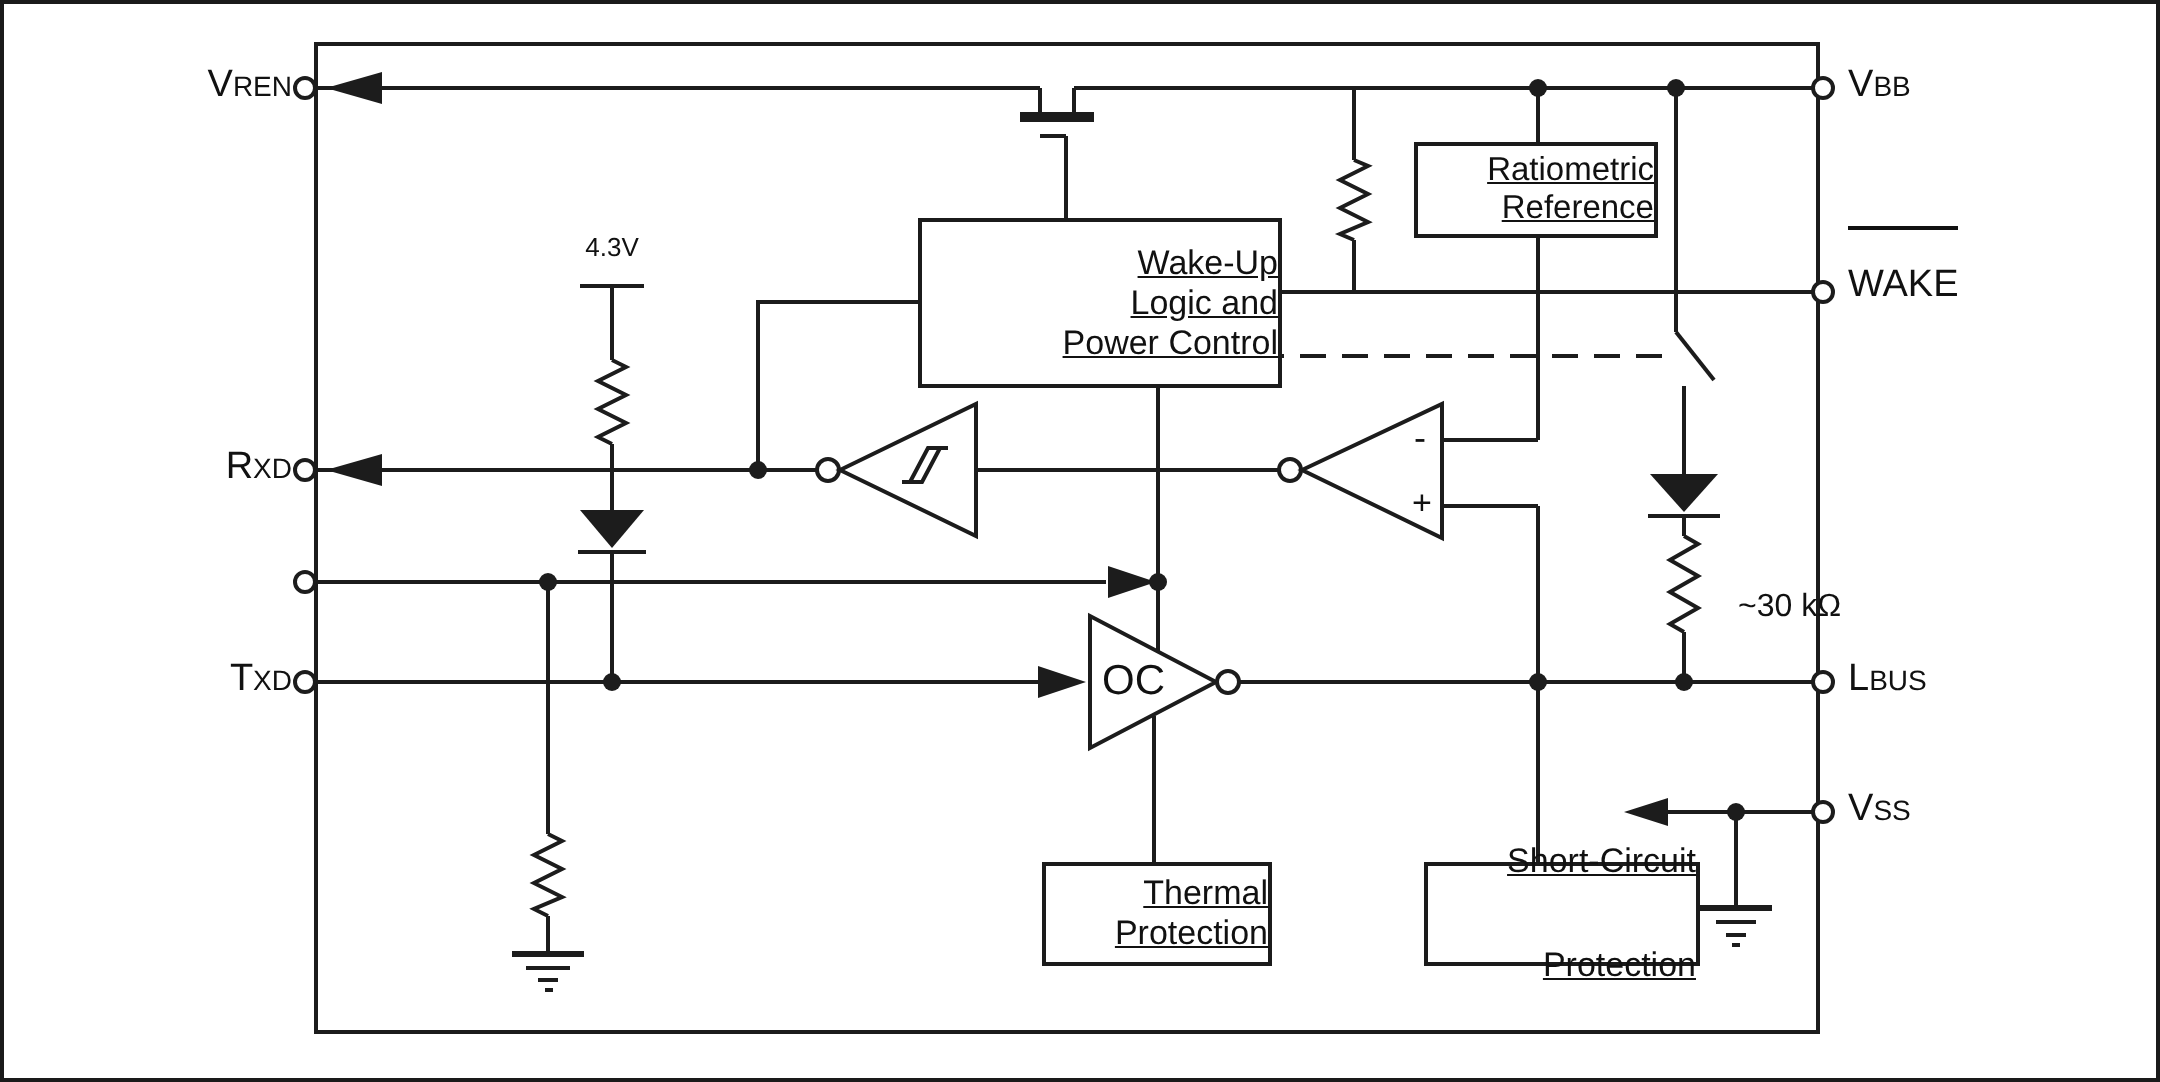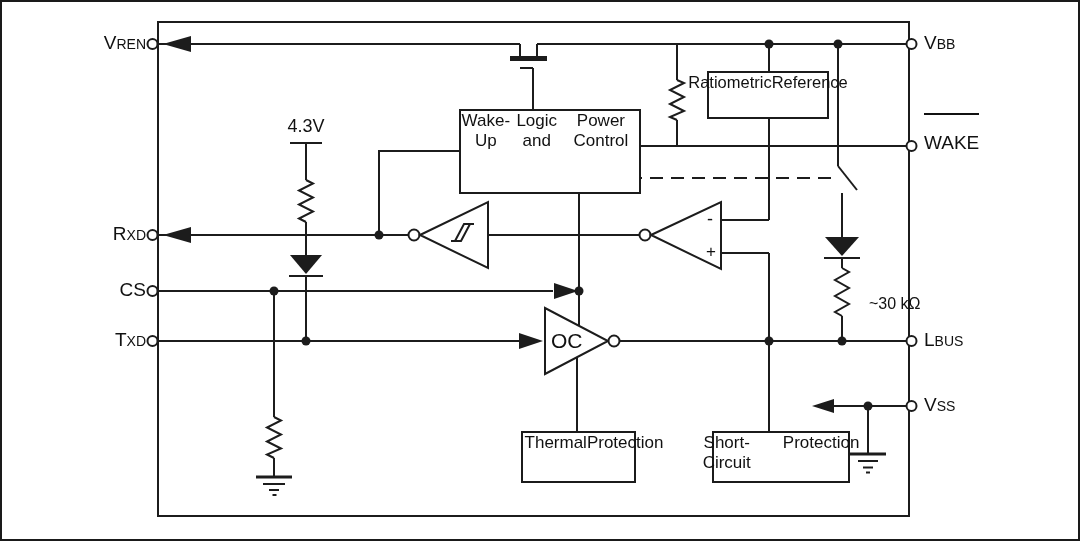--- a/index.html
+++ b/index.html
@@ -9,30 +9,30 @@
     background:#ffffff;
     font-family:"Liberation Sans", sans-serif;
     color:#111;
     overflow:hidden;
   }
   .frame{position:absolute;inset:0;border:2px solid #1a1a1a;pointer-events:none;z-index:3;}
   svg.wires{position:absolute;left:0;top:0;z-index:1;}
   .blk{
     position:absolute;box-sizing:border-box;z-index:2;
     background:#fff;border:2px solid #1b1b1b;
-    display:flex;align-items:flex-start;justify-content:center;
-    text-align:center;font-size:17px;line-height:20px;color:#111;
+    display:flex;flex-direction:column;align-items:flex-end;justify-content:center;
+    text-align:center;font-size:17px;line-height:20px;color:#111;text-decoration:underline;
   }
   .lbl{position:absolute;z-index:2;white-space:nowrap;}
   .pin-left{left:30px;width:116px;text-align:right;}
   .pin-right{left:924px;text-align:left;}
   .pm{font-size:19px;}
   .ps{font-size:14px;}
   .overline{border-top:2px solid #111;padding-top:17px;}
-  .ann{font-size:18px;}
+  .ann{font-size:13px;}
   .cmp-sign{font-size:18px;text-align:center;width:16px;}
 </style>
 </head>
 <body>
 
 <div class="canvas">
   <div class="frame"></div>
 
   <svg class="wires" width="1080" height="541" viewBox="0 0 1080 541" fill="none" stroke="#1c1c1c" stroke-width="2">
 
@@ -188,21 +188,20 @@
     <div>Thermal</div>
     <div>Protection</div>
   </div>
   <div class="blk" style="left:712px;top:431px;width:138px;height:52px;gap:32px;">
     <div>Short-Circuit</div>
     <div>Protection</div>
   </div>
 
   <div class="lbl pin-left" style="top:32px;"><span class="pm">V</span><span class="ps">REN</span></div>
   <div class="lbl pin-left" style="top:223px;"><span class="pm">R</span><span class="ps">XD</span></div>
-  <div class="lbl pin-left" style="top:279px;"><span class="pm">CS</span><span class="ps"></span></div>
   <div class="lbl pin-left" style="top:329px;"><span class="pm">T</span><span class="ps">XD</span></div>
 
   <div class="lbl pin-right" style="top:32px;"><span class="pm">V</span><span class="ps">BB</span></div>
   <div class="lbl pin-right" style="top:132px;"><span class="pm overline">WAKE</span></div>
   <div class="lbl pin-right" style="top:329px;"><span class="pm">L</span><span class="ps">BUS</span></div>
   <div class="lbl pin-right" style="top:394px;"><span class="pm">V</span><span class="ps">SS</span></div>
 
   <div class="lbl ann" style="left:278px;top:116px;width:56px;text-align:center;">4.3V</div>
   <div class="lbl" style="left:850px;top:295px;font-size:16px;margin-left:19px;">~30 kΩ</div>
   <div class="lbl" style="left:551px;top:329px;font-size:21px;">OC</div>

